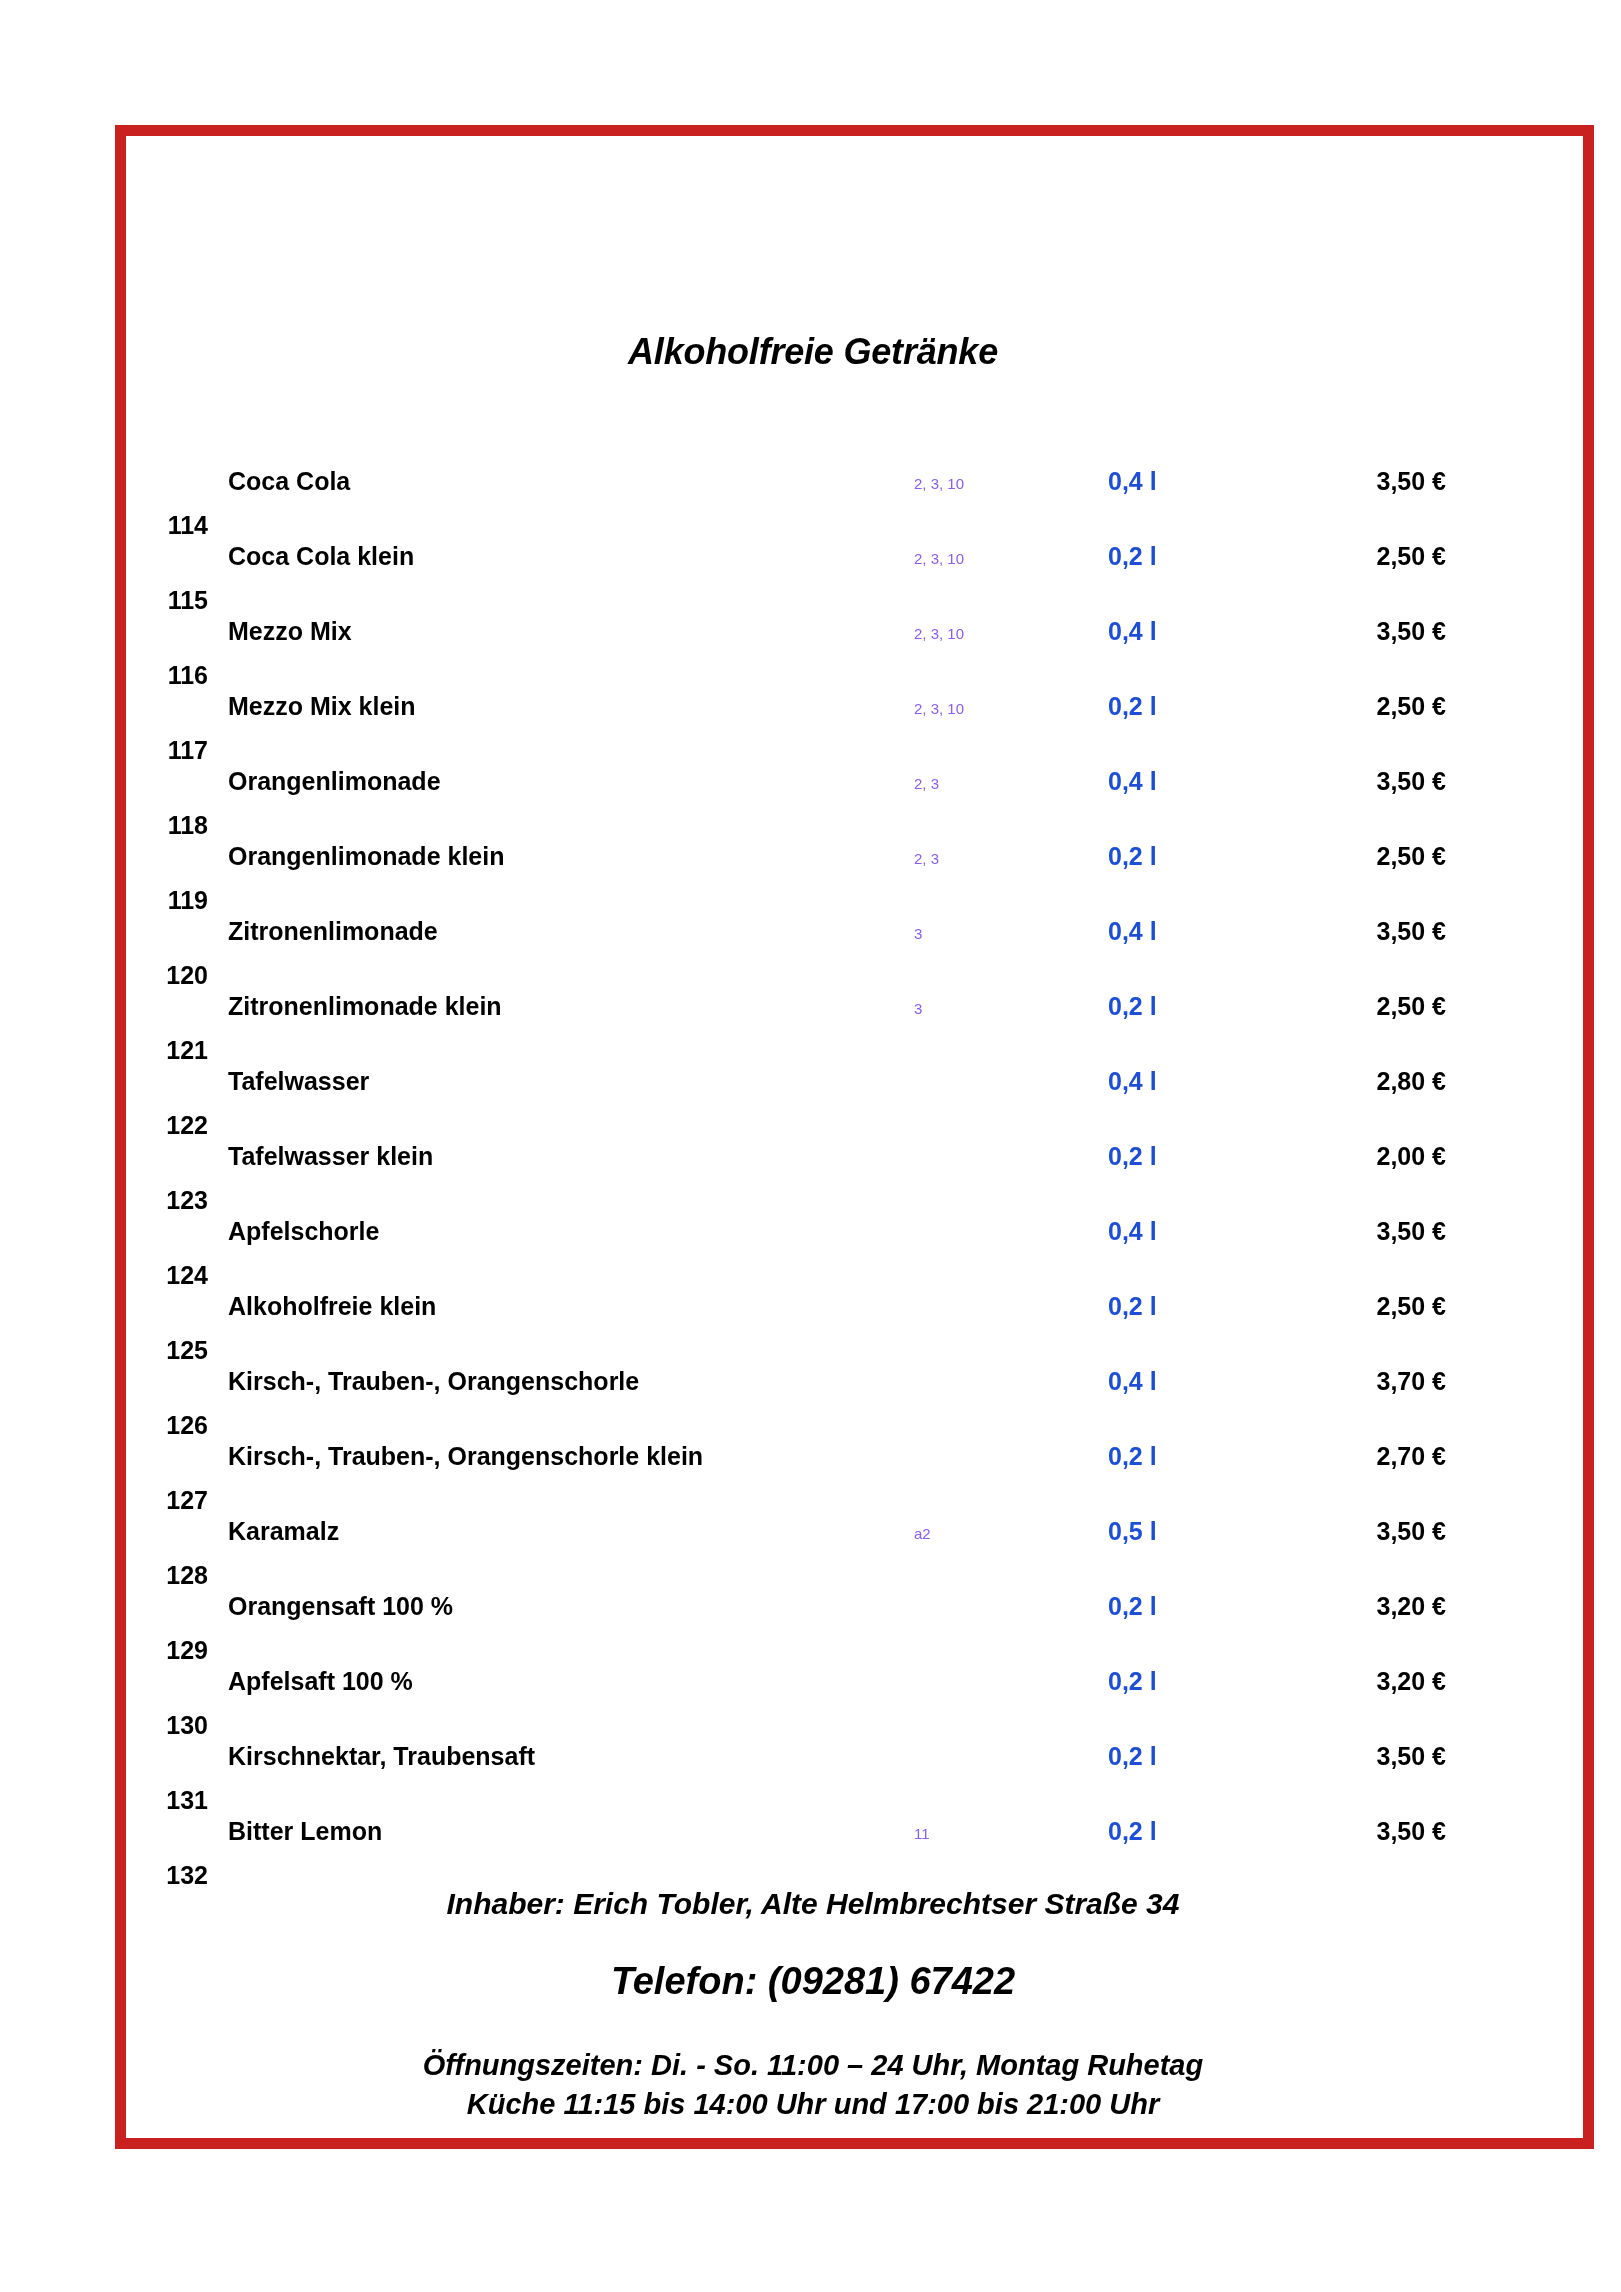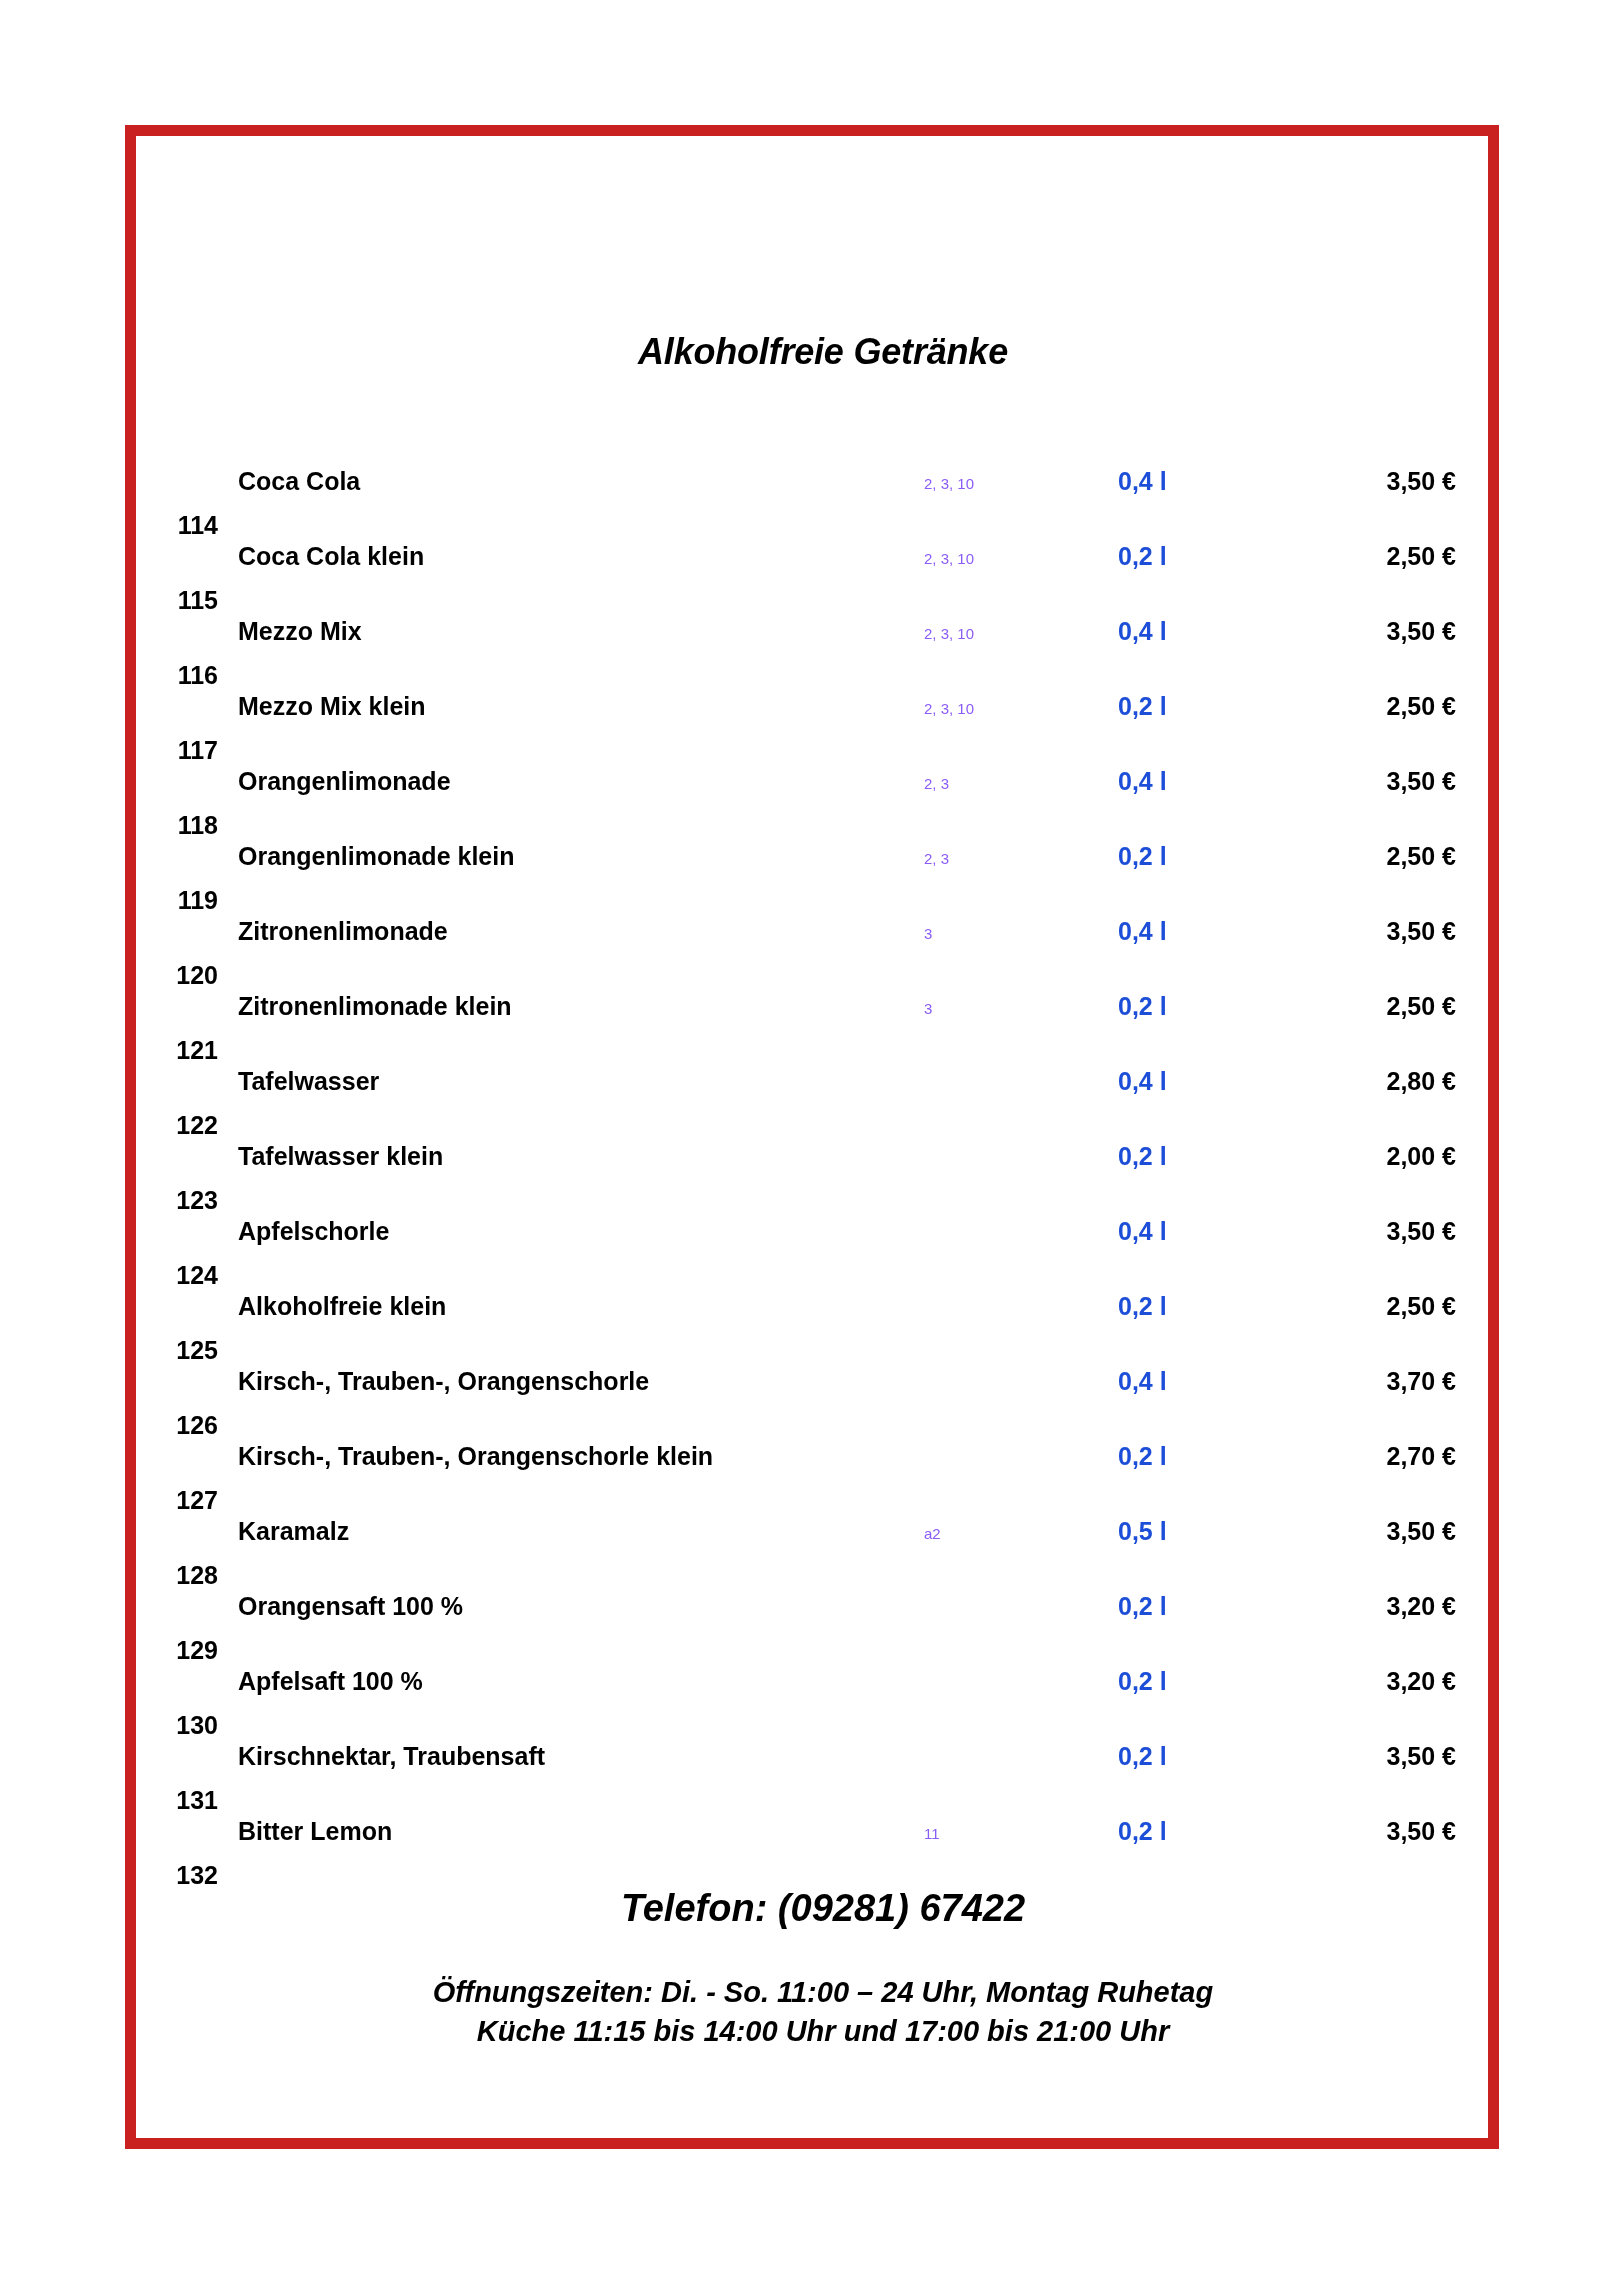--- a/index.html
+++ b/index.html
@@ -20,23 +20,23 @@
     left: 0;
     top: 0;
     width: 1621px;
     height: 2293px;
     background: #ffffff;
   }
 
   
   #frame {
     position: absolute;
-    left: 125px;
+    left: 115px;
     top: 125px;
-    width: 1374px;
+    width: 1479px;
     height: 2024px;
     border: 11.6px solid #c8211f;
     box-sizing: border-box;
     background: #ffffff;
   }
 
   
   #section-title {
     position: absolute;
     left: 0;
@@ -297,20 +297,21 @@
         <div class="menu-row">
           <div class="row-num">132</div>
           <div class="row-name">Bitter Lemon</div>
           <div class="row-allergens">11</div>
           <div class="row-volume">0,2 l</div>
           <div class="row-price">3,50 €</div>
         </div>
       </div>
 
     <div id="footer">
+      <div class="footer-line" id="footer-owner">Inhaber: Erich Tobler, Alte Helmbrechtser Straße 34</div>
       <div class="footer-line" id="footer-phone">Telefon: (09281) 67422</div>
       <div class="footer-line" id="footer-hours">Öffnungszeiten: Di. - So. 11:00  – 24 Uhr,  Montag Ruhetag</div>
       <div class="footer-line" id="footer-kitchen">Küche 11:15 bis 14:00 Uhr und 17:00 bis 21:00 Uhr</div>
     </div>
 
   </div>
 </div>
 
 
 </body></html>

